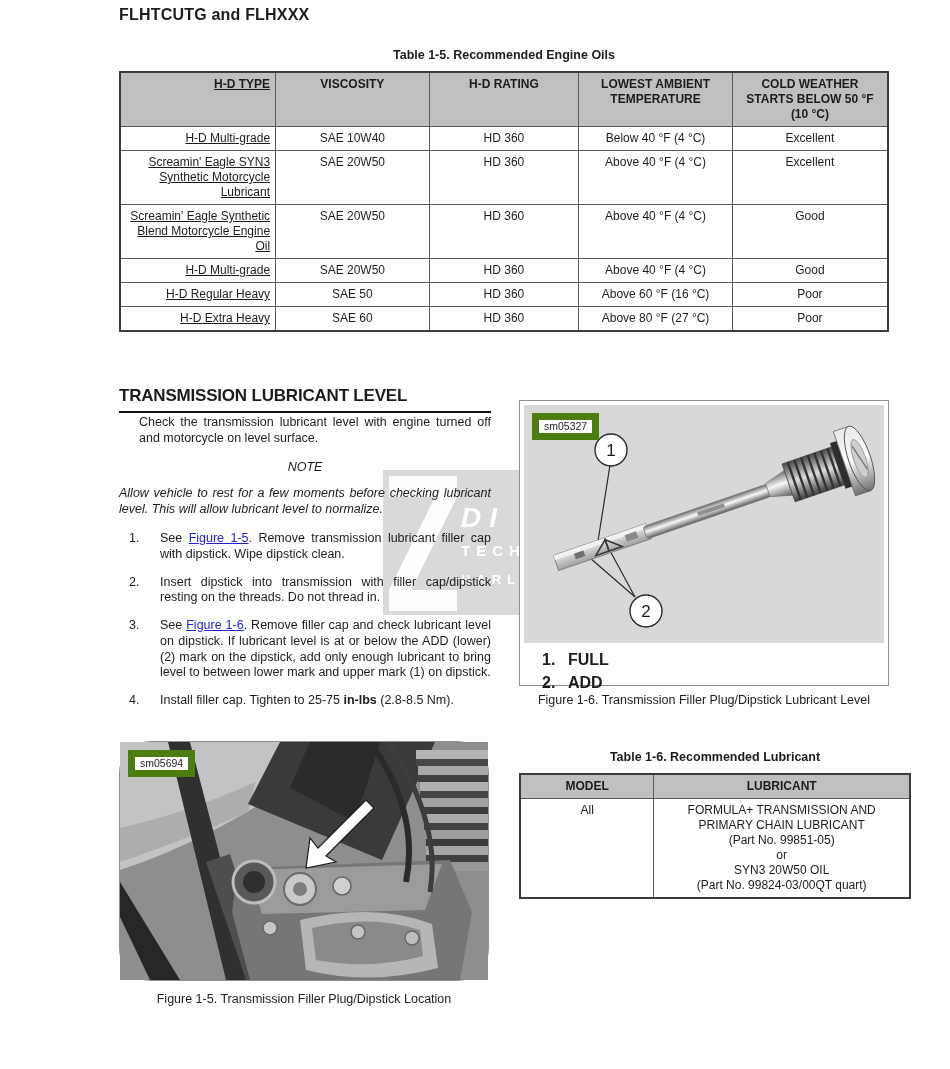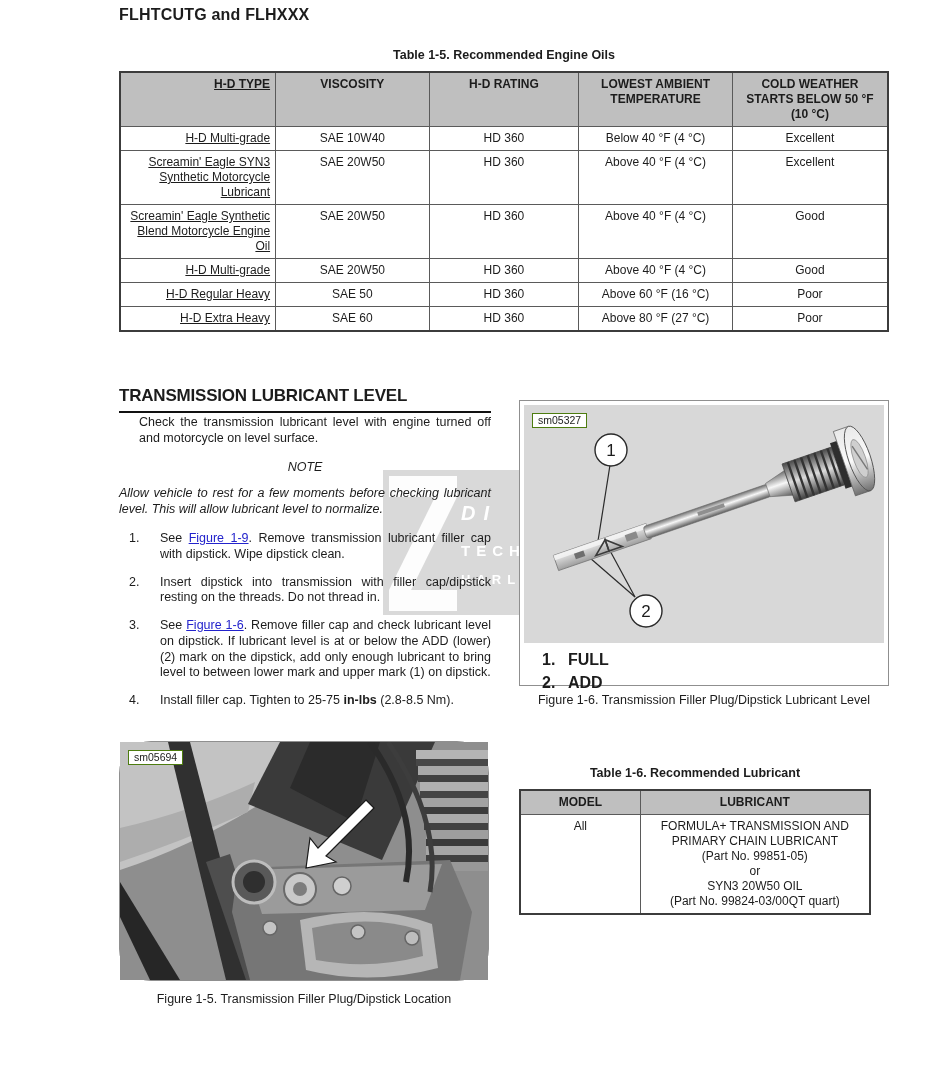--- a/index.html
+++ b/index.html
@@ -7,37 +7,37 @@
   .page {
     position:relative; width:950px; height:1069px; background:#ffffff;
     font-family:"Liberation Sans", sans-serif; color:#1c1c1c; overflow:hidden;
   }
 
   
   .watermark { position:absolute; left:383px; top:470px; width:136px; height:145px;
     background:rgba(185,185,185,0.55); overflow:hidden; }
   .wm-z { position:absolute; left:2px; top:2px; }
   .wm-line { position:absolute; color:#ffffff; font-weight:bold; white-space:nowrap; }
-  .wm-l0 { left:78px; top:32px;  font-size:20px; letter-spacing:8px;font-style:italic; }
+  .wm-l0 { left:78px; top:32px;  font-size:28px; letter-spacing:8px;font-style:italic; }
   .wm-l1 { left:78px; top:72px;  font-size:15px; letter-spacing:6px; }
   .wm-l2 { left:78px; top:102px; font-size:13px; letter-spacing:6px; }
 
   
   .page-title { position:absolute; left:119px; top:6px; font-size:16px; font-weight:bold; letter-spacing:0.2px; }
 
   
   .tbl-title { text-align:center; font-weight:bold; font-size:12.5px; margin-bottom:9px; }
   table.tbl { width:100%; border-collapse:collapse; font-size:12px; line-height:1.25;
     border:2px solid #3c3c3c; }
   table.tbl th, table.tbl td { border:1px solid #5a5a5a; padding:4px 5px; vertical-align:top; }
   table.tbl th { background:#bfbfbf; font-weight:bold; text-align:center; }
   table.tbl td { text-align:center; }
   .t15 th:first-child, .t15 td:first-child { text-align:right;text-decoration:underline; }
   .t15-wrap { position:absolute; left:119px; top:40px; width:770px;margin-top:8px; }
-  .t16-wrap { position:absolute; left:519px; top:766px; width:352px; }
+  .t16-wrap { position:absolute; left:519px; top:750px; width:392px; }
   .t16 td div { text-align:center; }
 
   
   .col-left { position:absolute; left:119px; top:386px; width:372px; font-size:12.5px; }
   .sec-heading { font-size:17px; font-weight:bold; letter-spacing:-0.2px;
     border-bottom:2px solid #111; padding-bottom:5px; margin-bottom:2px; }
   .para { text-align:justify; line-height:1.24; margin-bottom:12px;margin-left:20px; }
   .note-label { text-align:center; font-style:italic; margin:14px 0 12px 0; }
   .note-text { font-style:italic; text-align:justify; line-height:1.24; margin-bottom:14px; }
   ol.steps { list-style:none; }
@@ -46,21 +46,21 @@
   .step-num { position:absolute; left:10px; }
   .doclink { color:#2323cc; text-decoration:underline; cursor:pointer; }
   .b { font-weight:bold; }
 
   
   .fig { position:absolute; border:1px solid #8f8f8f; background:#ffffff; }
   .fig15 { left:119px; top:741px; width:370px; height:240px;border-radius:32px; }
   .fig15 svg { display:block; }
   .fig16 { left:519px; top:400px; width:370px; height:286px; padding:4px; }
   .photo16 { position:relative; width:360px; height:238px; background:#d8d8d8; }
-  .img-tag { position:absolute; top:8px; left:8px; background:#ffffff; border:1px solid #4d7c0f;
+  .img-tag { position:absolute; top:8px; left:8px; background:#ffffff; border:7px solid #4d7c0f;
     font-size:10.5px; padding:0px 5px 1px 5px; color:#222; }
   .legend { margin-top:5px; padding-left:18px; font-weight:bold; font-size:16px; }
   .legend-row { line-height:1.45; }
   .legend-num { display:inline-block; width:26px; }
   .caption { position:absolute; text-align:center; font-weight:normal; font-size:12.5px; line-height:1.3; }
   .cap15 { left:119px; top:991px; width:370px; }
   .cap16 { left:519px; top:692px; width:370px; }
 </style>
 </head>
 <body>
@@ -145,21 +145,21 @@
         </tbody>
     </table>
   </div>
 
   <div class="col-left">
     <div class="sec-heading">TRANSMISSION LUBRICANT LEVEL</div>
     <p class="para">Check the transmission lubricant level with engine turned off and motorcycle on level surface.</p>
     <div class="note-label">NOTE</div>
     <p class="note-text">Allow vehicle to rest for a few moments before checking lubricant level. This will allow lubricant level to normalize.</p>
     <ol class="steps">
-        <li><span class="step-num">1.</span><span>See </span><span class="doclink">Figure 1-9</span><span>. Remove transmission lubricant filler cap with dipstick. Wipe dipstick clean.</span></li>
+        <li><span class="step-num">1.</span><span>See </span><span class="doclink">Figure 1-5</span><span>. Remove transmission lubricant filler cap with dipstick. Wipe dipstick clean.</span></li>
         <li><span class="step-num">2.</span><span>Insert dipstick into transmission with filler cap/dipstick resting on the threads. Do not thread in.</span></li>
         <li><span class="step-num">3.</span><span>See </span><span class="doclink">Figure 1-6</span><span>. Remove filler cap and check lubricant level on dipstick. If lubricant level is at or below the ADD (lower) (2) mark on the dipstick, add only enough lubricant to bring level to between lower mark and upper mark (1) on dipstick.</span></li>
         <li><span class="step-num">4.</span><span>Install filler cap. Tighten to 25-75 </span><span class="b">in-lbs</span><span> (2.8-8.5 Nm).</span></li>
       </ol>
   </div>
 
   <div class="fig fig15">
     <svg width="368" height="238" viewBox="0 0 368 238">
       <rect width="368" height="238" fill="#8e8e8e"></rect>
 

